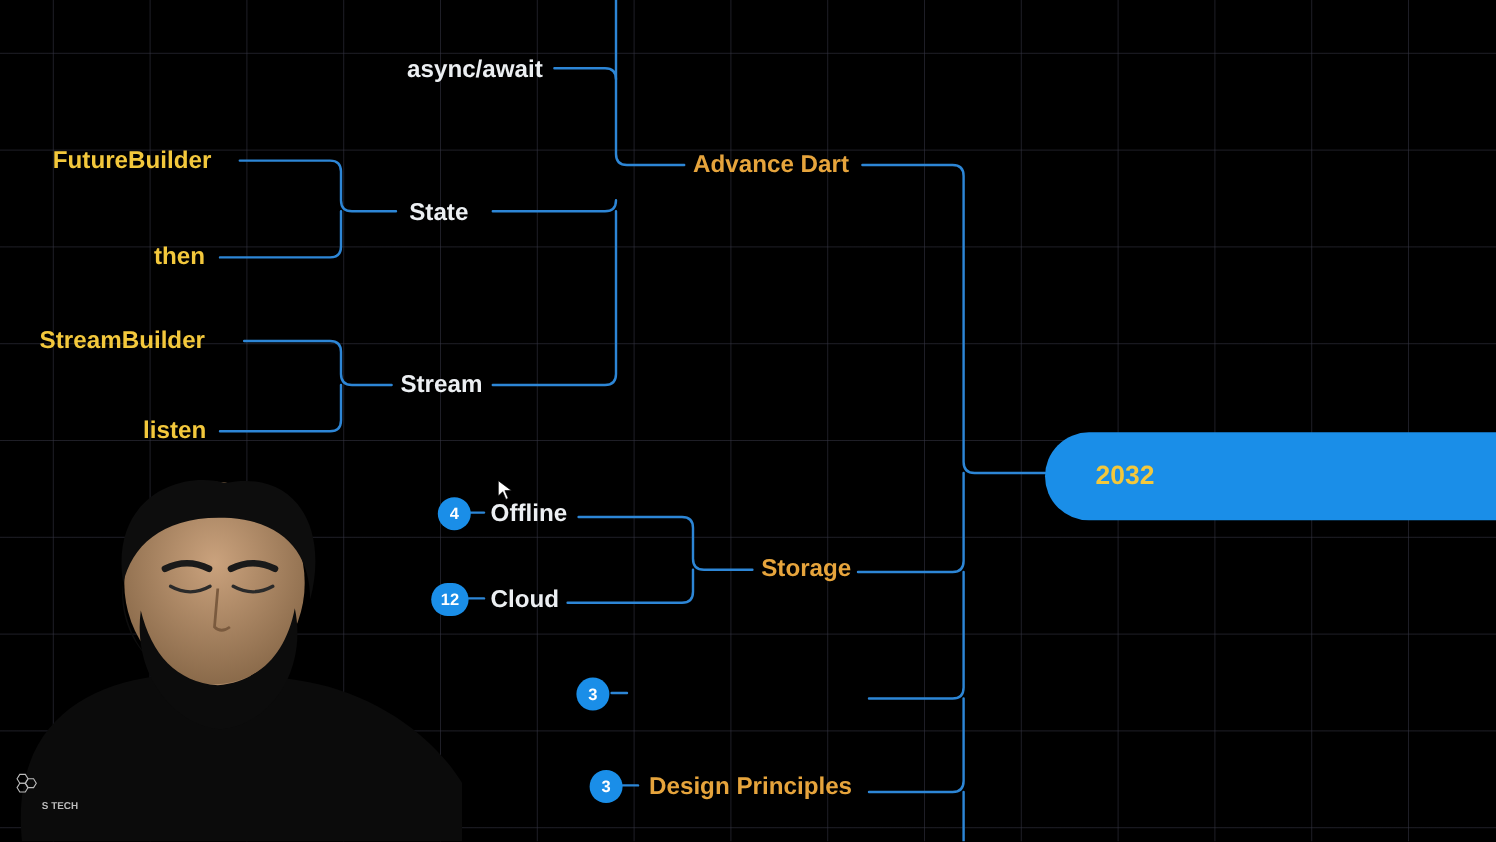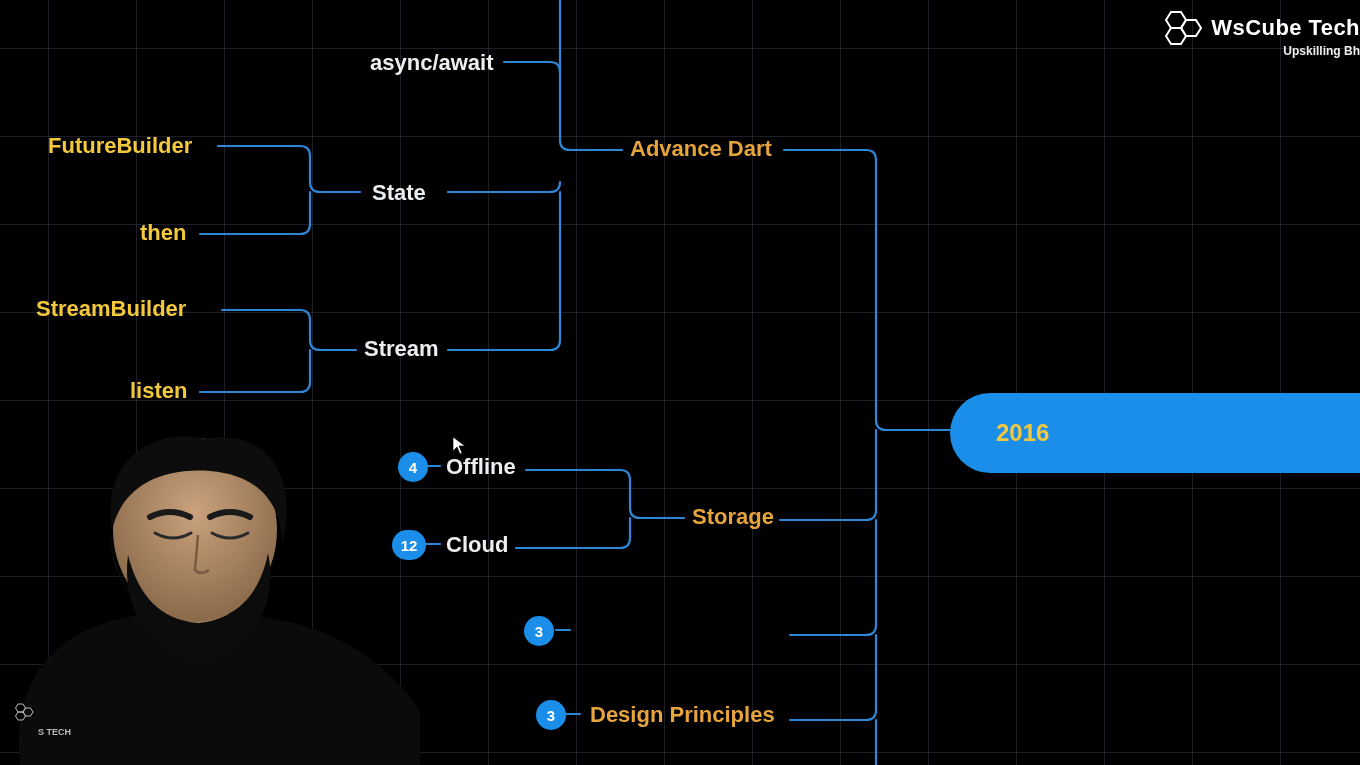--- a/index.html
+++ b/index.html
@@ -140,21 +140,21 @@
     <path d="M 684 518 L 640 518 Q 630 518 630 508 L 630 480 Q 630 470 620 470 L 526 470"></path>
     <path d="M 630 518 L 630 538 Q 630 548 620 548 L 516 548"></path>
 
     <path d="M 570 630 L 556 630"></path>
     <path d="M 580 714 L 566 714"></path>
     <path d="M 440 466 L 428 466"></path>
     <path d="M 440 544 L 426 544"></path>
   </svg>
 
   <div class="root-pill" style="left:950px; top:393px; width:410px;">
-    <span class="yr">2016</span>
+    <span class="yr">2032</span>
   </div>
 
   <div class="node orange" style="left:630px; top:138px;">Advance Dart</div>
 
   <div class="node white" style="left:370px; top:52px;">async/await</div>
 
   <div class="node white" style="left:372px; top:182px;">State</div>
   <div class="node yellow" style="left:48px; top:135px;">FutureBuilder</div>
   <div class="node yellow" style="left:140px; top:222px;">then</div>
 
@@ -174,33 +174,20 @@
 
   <div class="badge" style="left:536px; top:700px;">3</div>
   <div class="node orange" style="left:590px; top:704px;">Design Principles</div>
 
   <div class="cursor" style="left:452px; top:436px;">
     <svg viewBox="0 0 14 20" width="14" height="20">
       <path d="M1 1 L1 15 L5 11 L8 18 L10 17 L7 10 L13 10 Z" fill="#fff" stroke="#000" stroke-width="0.6"></path>
     </svg>
   </div>
 
-  <div class="logo">
-    <div class="brand">
-      <svg width="48" height="36" viewBox="0 0 48 36">
-        <g fill="none" stroke="#fff" stroke-width="2">
-          <polygon points="12,2 22,2 27,10 22,18 12,18 7,10"></polygon>
-          <polygon points="27,10 37,10 42,18 37,26 27,26 22,18"></polygon>
-          <polygon points="12,18 22,18 27,26 22,34 12,34 7,26"></polygon>
-        </g>
-      </svg>
-      <span>WsCube Tech</span>
-    </div>
-    <div class="tag">Upskilling Bh</div>
-  </div>
 
   <div class="presenter">
     <svg viewBox="0 0 420 330" width="420" height="330">
       <defs>
         <radialGradient id="skin" cx="50%" cy="40%" r="60%">
           <stop offset="0%" stop-color="#caa27d"></stop>
           <stop offset="100%" stop-color="#8a6a4a"></stop>
         </radialGradient>
       </defs>
 

